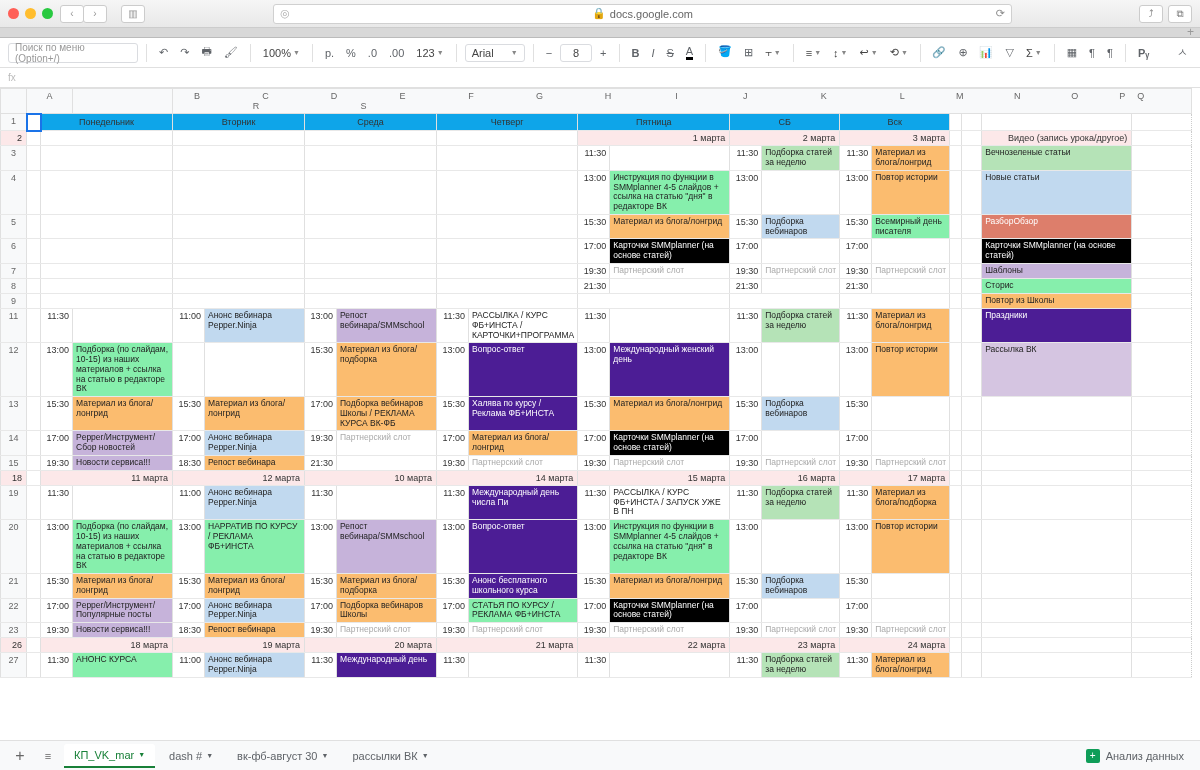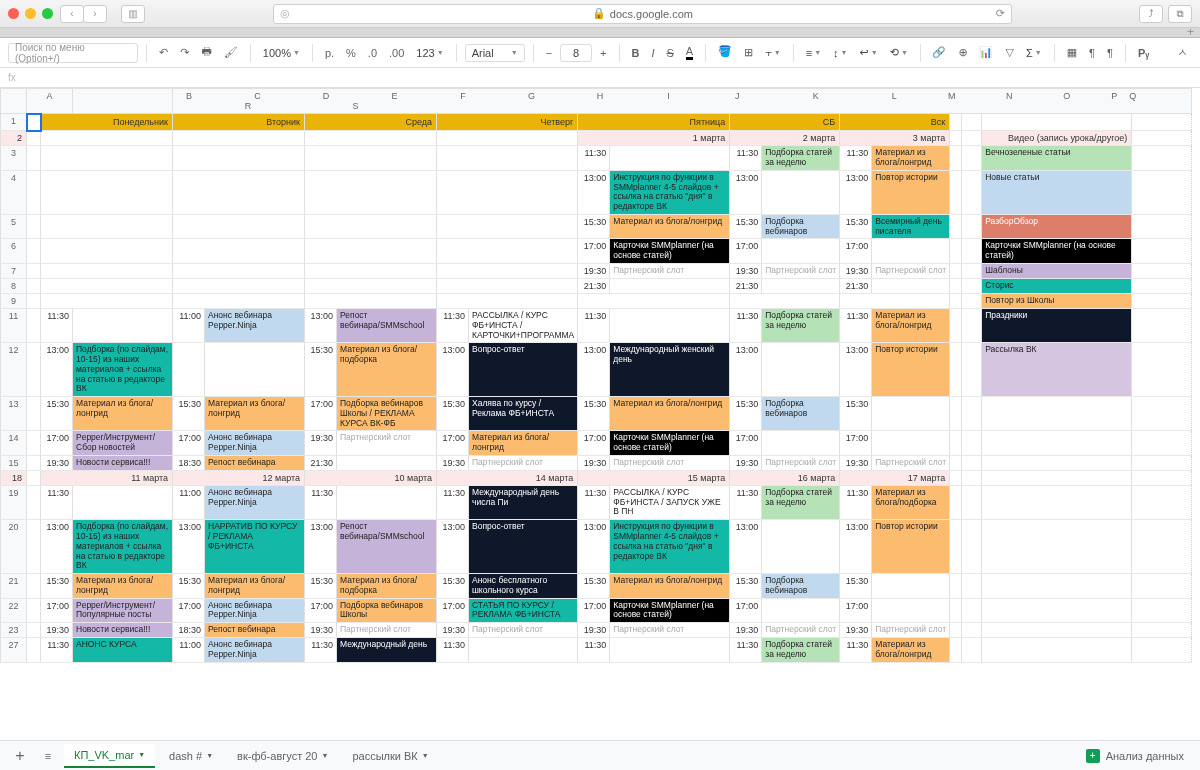--- a/index.html
+++ b/index.html
@@ -31,26 +31,26 @@
 
 .fx-bar{height:20px;border-bottom:1px solid #e0e0e0;display:flex;align-items:center;padding:0 8px;font-size:10px;color:#bbb;}
 
 .sheet{position:relative;overflow:hidden;height:652px}
 table{border-collapse:collapse;table-layout:fixed}
 th,td{border:1px solid #e0e0e0;font-size:9px;padding:2px 3px;vertical-align:top;overflow:hidden}
 th{background:#f8f9fa;font-weight:normal;color:#666;text-align:center;height:18px}
 .rowh{background:#f8f9fa;text-align:center;color:#666;width:26px;font-size:9px}
 .corner{background:#f8f9fa;width:26px}
 td{border-right:1px dotted #ccc;border-bottom:1px solid #e8e8e8}
-.day-head{background:#eab308;text-align:right;padding:3px 4px;font-size:9px;color:#333}
+.day-head{background:#0ea5e9;text-align:center;padding:3px 4px;font-size:9px;color:#333}
 .date-row td{background:#fce8e9;text-align:right;padding:2px 4px;font-size:9px;color:#333}
 .time{text-align:right;padding-right:3px;font-size:9px;color:#333;white-space:nowrap}
 .ev{padding:2px 3px;font-size:8.5px;line-height:1.15}
-.c-yel{background:#14b8a6}.c-orn{background:#fbbc6f}.c-blue{background:#c1d9ef}
-.c-grn{background:#b5e3b7}.c-pur{background:#c6b3da}.c-dor{background:#0f172a;color:#fff}
+.c-yel{background:#86efac}.c-orn{background:#fbbc6f}.c-blue{background:#c1d9ef}
+.c-grn{background:#b5e3b7}.c-pur{background:#c6b3da}.c-dor{background:#4c1d95;color:#fff}
 .c-blk{background:#000;color:#fff}.c-gry{color:#aaa}.c-red{background:#dd7e6b;color:#fff}
 .c-brn{background:#b45f06;color:#fff}.c-lpur{background:#d5c5e1}
 .blank-row td{height:14px}
 .active-cell{outline:2px solid #1a73e8;outline-offset:-1px}
 
 .footer{position:fixed;bottom:0;left:0;right:0;height:30px;background:#f8f9fa;border-top:1px solid #e0e0e0;display:flex;align-items:center;padding:0 8px;gap:4px;font-size:11px}
 .sh-add{width:24px;text-align:center;font-size:16px;color:#666;cursor:pointer}
 .sh-menu{width:24px;text-align:center;color:#666;cursor:pointer}
 .sh-tab{padding:5px 10px;border-radius:3px 3px 0 0;color:#5f6368;cursor:pointer;display:flex;align-items:center;gap:4px}
 .sh-tab.active{background:#fff;color:#188038;font-weight:500;border-bottom:2px solid #188038}
@@ -180,21 +180,21 @@
 <col style="width:12px">
         <col style="width:20px">
         <col style="width:150px">
         <col style="width:60px">
 </colgroup>
 <tbody>
         <tr>
 <th class="corner"></th>
 <th colspan="2"><span>A</span></th>
 <th></th>
-<th colspan="16" style="text-align:left;padding-left:0">
+<th colspan="16" style="text-align:left;padding-left:8px">
   <span style="display:inline-block;width:32px;text-align:center">B</span>
   <span style="display:inline-block;width:100px;text-align:center">C</span>
   <span style="display:inline-block;width:32px;text-align:center">D</span>
   <span style="display:inline-block;width:100px;text-align:center">E</span>
   <span style="display:inline-block;width:32px;text-align:center">F</span>
   <span style="display:inline-block;width:100px;text-align:center">G</span>
   <span style="display:inline-block;width:32px;text-align:center">H</span>
   <span style="display:inline-block;width:100px;text-align:center">I</span>
   <span style="display:inline-block;width:32px;text-align:center">J</span>
   <span style="display:inline-block;width:120px;text-align:center">K</span>
@@ -613,20 +613,35 @@
           <td class="ev c-gry">Партнерский слот</td>
 <td class="time">19:30</td>
           <td class="ev c-gry">Партнерский слот</td>
           <td></td>
           <td></td>
           <td></td>
           <td></td>
         </tr>
 
 
+<tr class="date-row">
+          <td class="rowh">26</td>
+          <td style="background:#fff"></td>
+<td colspan="2">18 марта</td>
+          <td colspan="2">19 марта</td>
+<td colspan="2">20 марта</td>
+          <td colspan="2">21 марта</td>
+<td colspan="2">22 марта</td>
+          <td colspan="2">23 марта</td>
+<td colspan="2">24 марта</td>
+          <td style="background:#fff"></td>
+          <td style="background:#fff"></td>
+          <td style="background:#fff"></td>
+          <td style="background:#fff"></td>
+        </tr>
 
 <tr>
           <td class="rowh">27</td>
           <td></td>
 <td class="time">11:30</td>
           <td class="ev c-yel">АНОНС КУРСА</td>
 <td class="time">11:00</td>
           <td class="ev c-blue">Анонс вебинара Pepper.Ninja</td>
 <td class="time">11:30</td>
           <td class="ev c-dor">Международный день</td>
@@ -653,21 +668,21 @@
   <div class="sh-menu">≡</div>
   <div class="sh-tab active">
       <span>КП_VK_mar</span>
       <span class="arr">▼</span>
     </div>
   <div class="sh-tab">
       <span>dash #</span>
       <span class="arr">▼</span>
     </div>
   <div class="sh-tab">
-      <span>вк-фб-август 20</span>
+      <span>вк-фб-август 30</span>
       <span class="arr">▼</span>
     </div>
   <div class="sh-tab">
       <span>рассылки ВК</span>
       <span class="arr">▼</span>
     </div>
   <div class="analyze">
       <span class="plus">+</span>
       <span>Анализ данных</span>
     </div>

